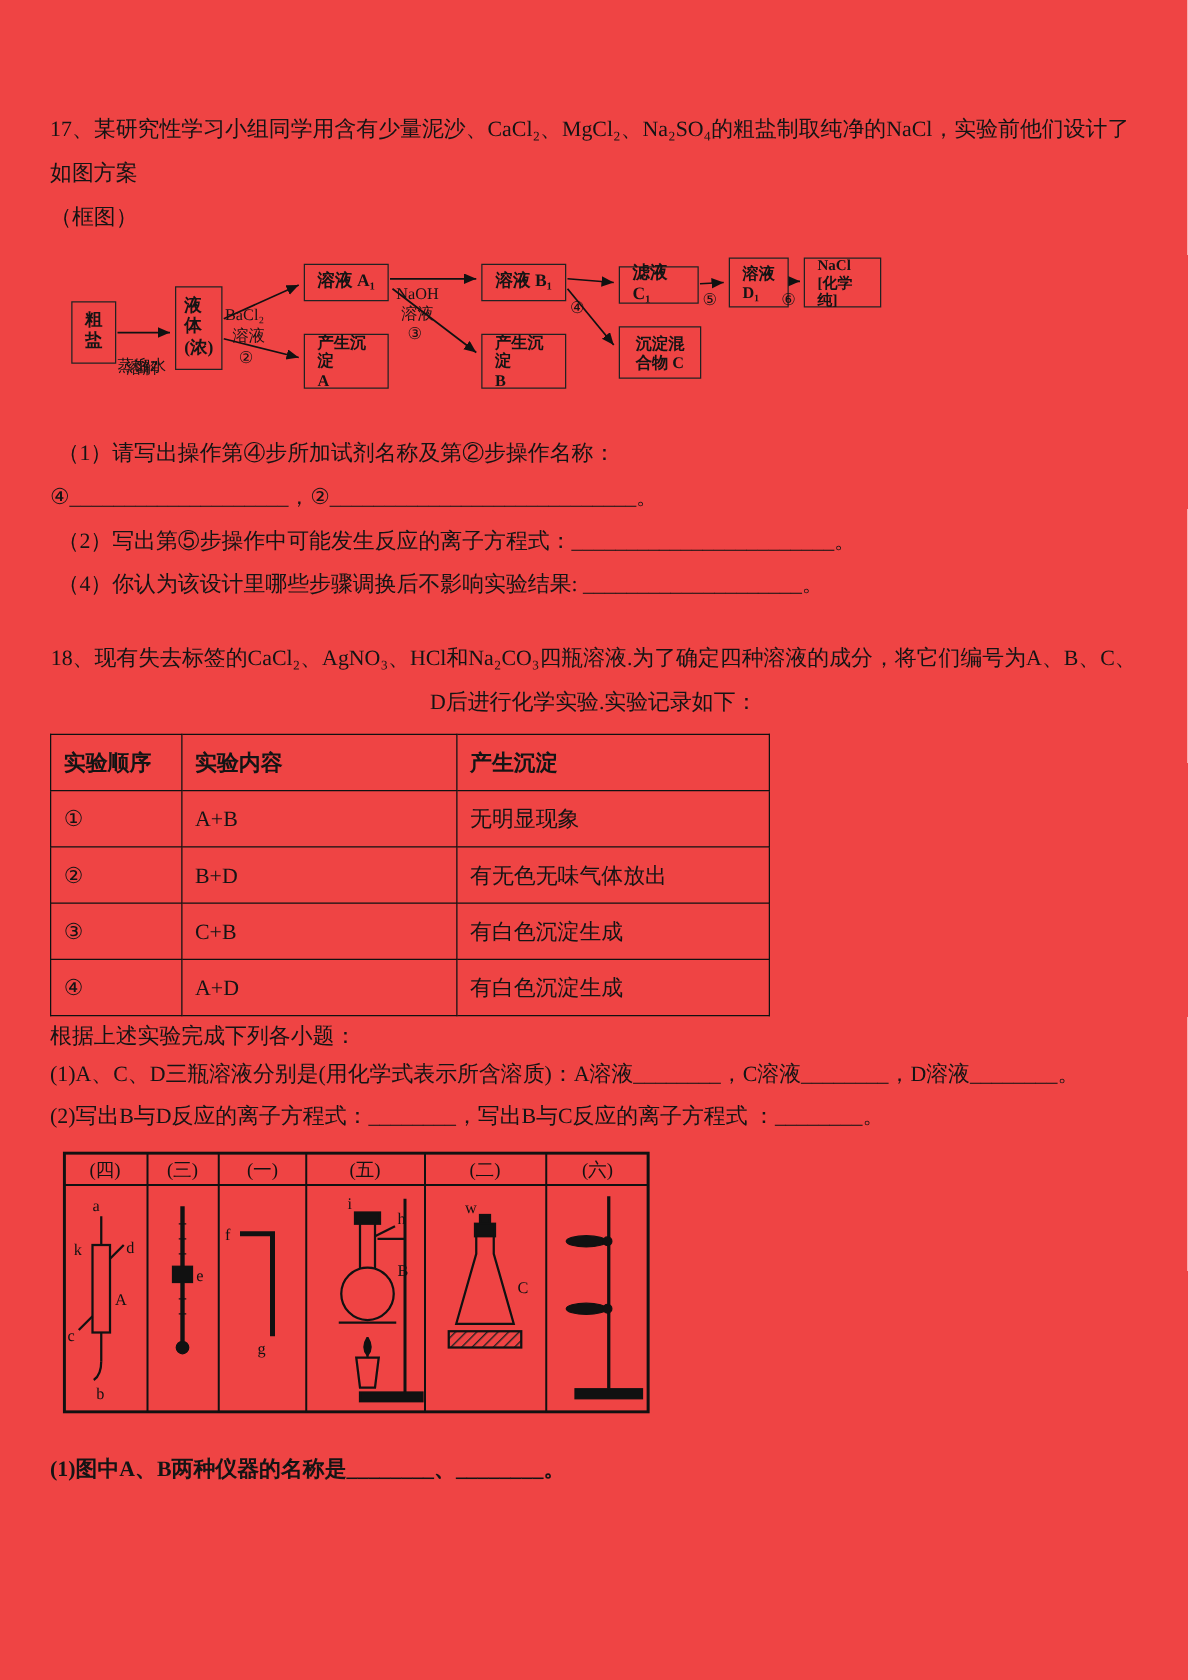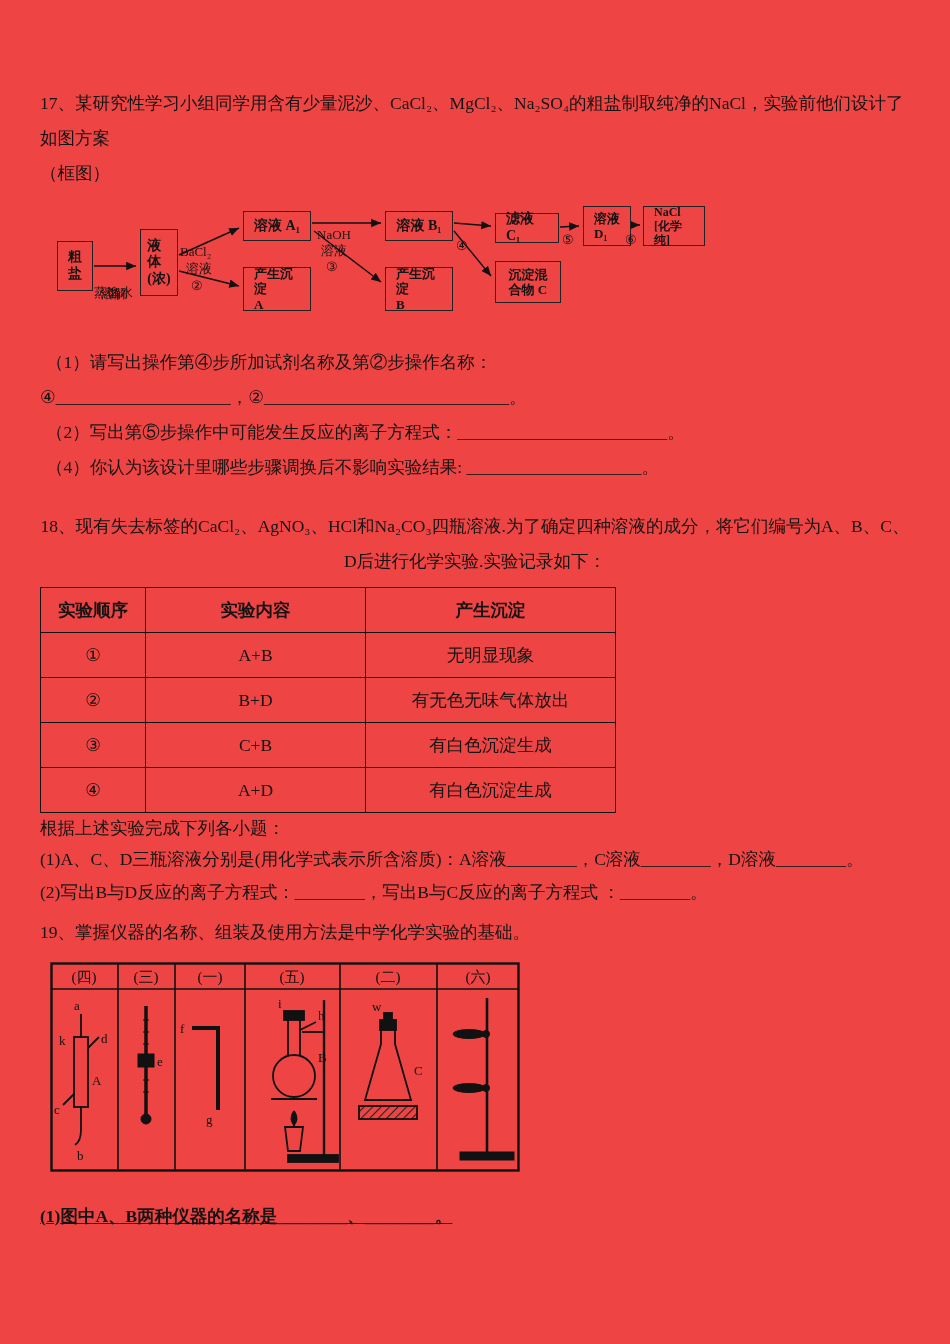--- a/index.html
+++ b/index.html
@@ -28,21 +28,21 @@
     text-align:left; font-size:14px; line-height:1.18;
     white-space:pre-line; padding:1px 10px;font-weight:bold;
   }
   .flabel { position:absolute; font-size:13px; line-height:1; white-space:nowrap; }
 
   
   table.exp-table { border-collapse:collapse; margin:8px 0 0 0; }
   table.exp-table th, table.exp-table td {
     border:1.5px solid #111;
     height:45px; box-sizing:border-box;
-    padding:4px 10px; text-align:center; vertical-align:middle;
+    padding:4px 10px; text-align:left; vertical-align:middle;
     font-size:17.5px;
   }
   table.exp-table th { font-weight:bold; }
   .col-order { width:105px; } .col-content { width:220px; } .col-phen { width:250px; }
 
   
   .apparatus-wrap { margin:12px 0 22px 10px; }
   svg text { font-family:"Liberation Serif","DejaVu Serif",serif; font-size:13px; fill:#111; }
   svg text.panel-label { font-size:15px; }
 </style>
@@ -146,21 +146,20 @@
       </tr>
     </tbody>
       </table>
 
     <p class="line" style="line-height:30px;">根据上述实验完成下列各小题：</p>
     <p class="line" style="line-height:33px;">(1)A、C、D三瓶溶液分别是(用化学式表示所含溶质)：A溶液________，C溶液________，D溶液________。</p>
     <p class="line" style="line-height:33px;">(2)写出B与D反应的离子方程式：________，写出B与C反应的离子方程式 ：________。</p>
   </section>
 
   <section>
-    <p class="line" style="margin-top:6px;">19、掌握仪器的名称、组装及使用方法是中学化学实验的基础。</p>
 
     <div class="apparatus-wrap">
       <svg viewBox="0 0 470 210" width="470" height="210">
         <defs>
           <pattern id="hatch" width="6" height="6" patternUnits="userSpaceOnUse" patternTransform="rotate(45)">
             <line x1="0" y1="0" x2="0" y2="6" stroke="#222" stroke-width="2.2"></line>
           </pattern>
         </defs>
 
         <g stroke="#111" fill="none">
@@ -242,16 +241,16 @@
           <line x1="437" y1="36" x2="437" y2="190" stroke-width="2.6"></line>
           <rect x="410" y="190" width="54" height="8"></rect>
           <ellipse cx="419" cy="72" rx="16" ry="4.5"></ellipse>
           <circle cx="436" cy="72" r="3.5"></circle>
           <ellipse cx="419" cy="126" rx="16" ry="4.5"></ellipse>
           <circle cx="436" cy="126" r="3.5"></circle>
         </g>
       </svg>
     </div>
 
-    <p class="line bold" style="margin-top:0;text-decoration:underline;">(1)图中A、B两种仪器的名称是________、________。</p>
+    <p class="line bold" style="margin-top:0;">(1)图中A、B两种仪器的名称是________、________。</p>
   </section>
 
 </div>
 
 </body></html>

